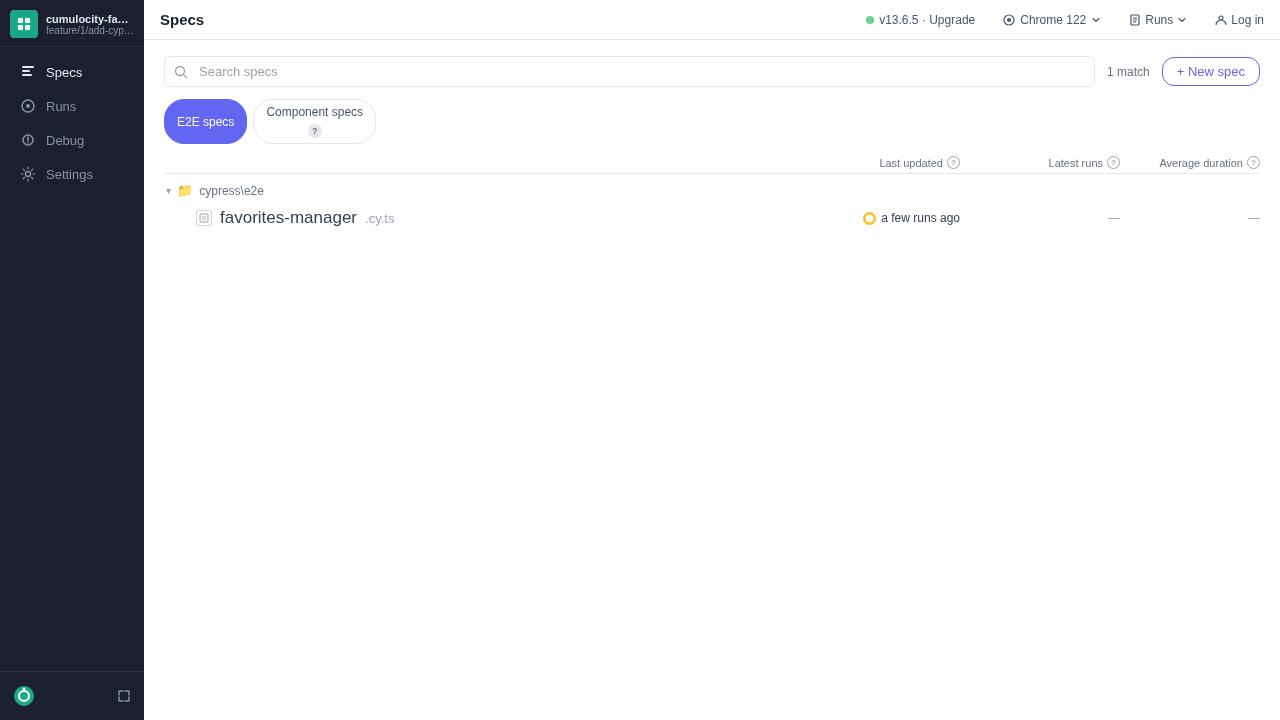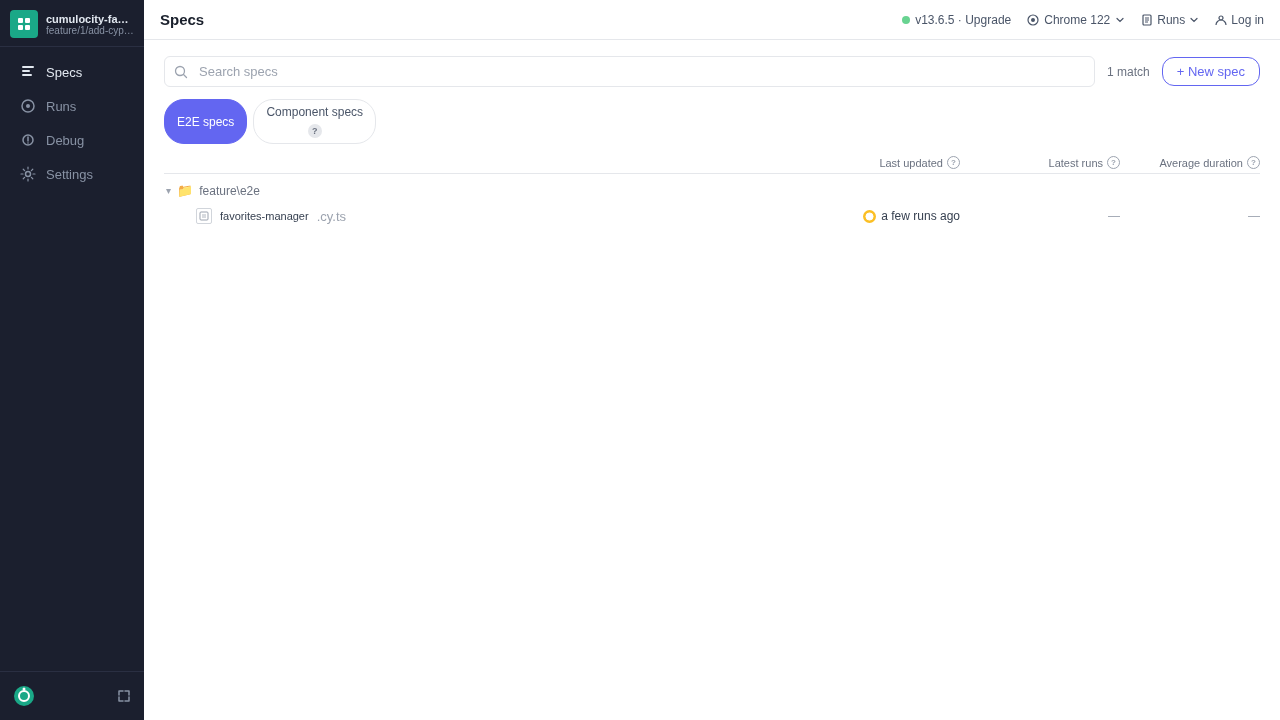--- a/index.html
+++ b/index.html
@@ -118,21 +118,21 @@
 
     .topbar-title {
       font-size: 15px;
       font-weight: 600;
       color: #1a202c;
     }
 
     .topbar-actions {
       display: flex;
       align-items: center;
-      gap: 16px;
+      gap: 28px;
     }
 
     .topbar-badge {
       display: flex;
       align-items: center;
       gap: 5px;
       font-size: 12px;
       color: #4a5568;
       cursor: pointer;
     }
@@ -339,21 +339,21 @@
       border-radius: 2px;
       display: flex; align-items: center; justify-content: center;
       font-size: 8px;
       color: #6b7280;
       background: #fff;
       flex-shrink: 0;
     }
 
     .file-name-base {
       color: #374151;
-      font-size: 11px;
+      font-size: 17px;
     }
 
     .file-name-ext {
       color: #9ca3af;
       font-size: 13px;
     }
 
     .file-col {
       display: flex;
       align-items: center;
@@ -548,21 +548,21 @@
       </div>
       <div class="col-header col-avg-duration">
         <span>Average duration</span>
         <span class="col-help-icon">?</span>
       </div>
     </div>
 
     <div class="folder-row">
       <span class="chevron-icon">▾</span>
       <span style="color:#9ca3af; font-size:13px;">📁</span>
-      <span class="folder-name">feature\e2e</span>
+      <span class="folder-name">cypress\e2e</span>
     </div>
 
     <div class="file-row">
       <div class="file-left">
         <div class="file-icon">
           <svg width="10" height="10" viewBox="0 0 10 10" fill="none">
             <rect x="1" y="1" width="8" height="8" rx="1" stroke="#9ca3af" stroke-width="1"></rect>
             <line x1="3" y1="4" x2="7" y2="4" stroke="#9ca3af" stroke-width="0.8"></line>
             <line x1="3" y1="6" x2="7" y2="6" stroke="#9ca3af" stroke-width="0.8"></line>
           </svg>

